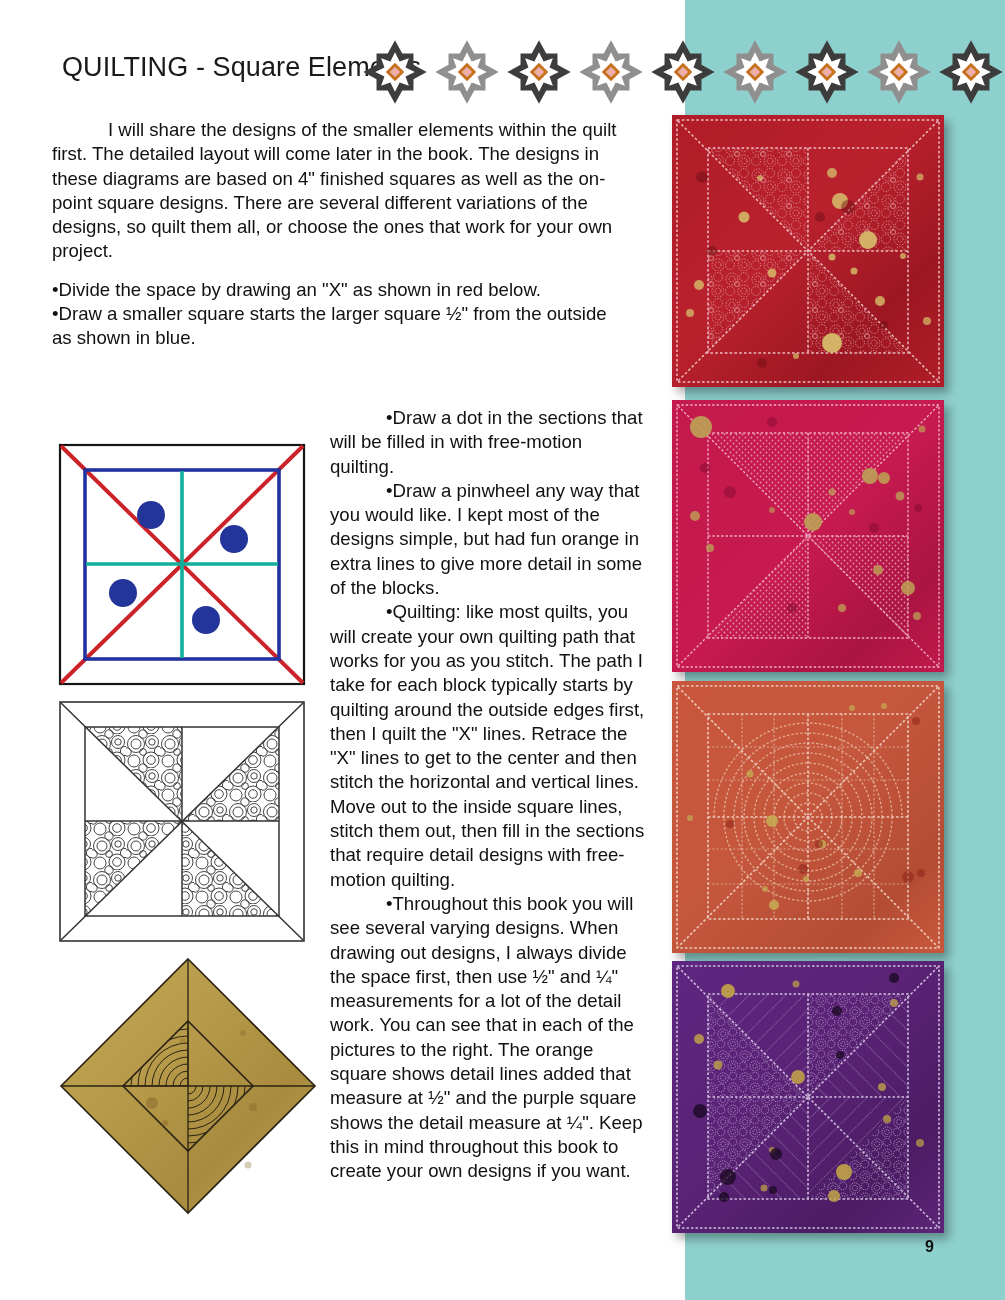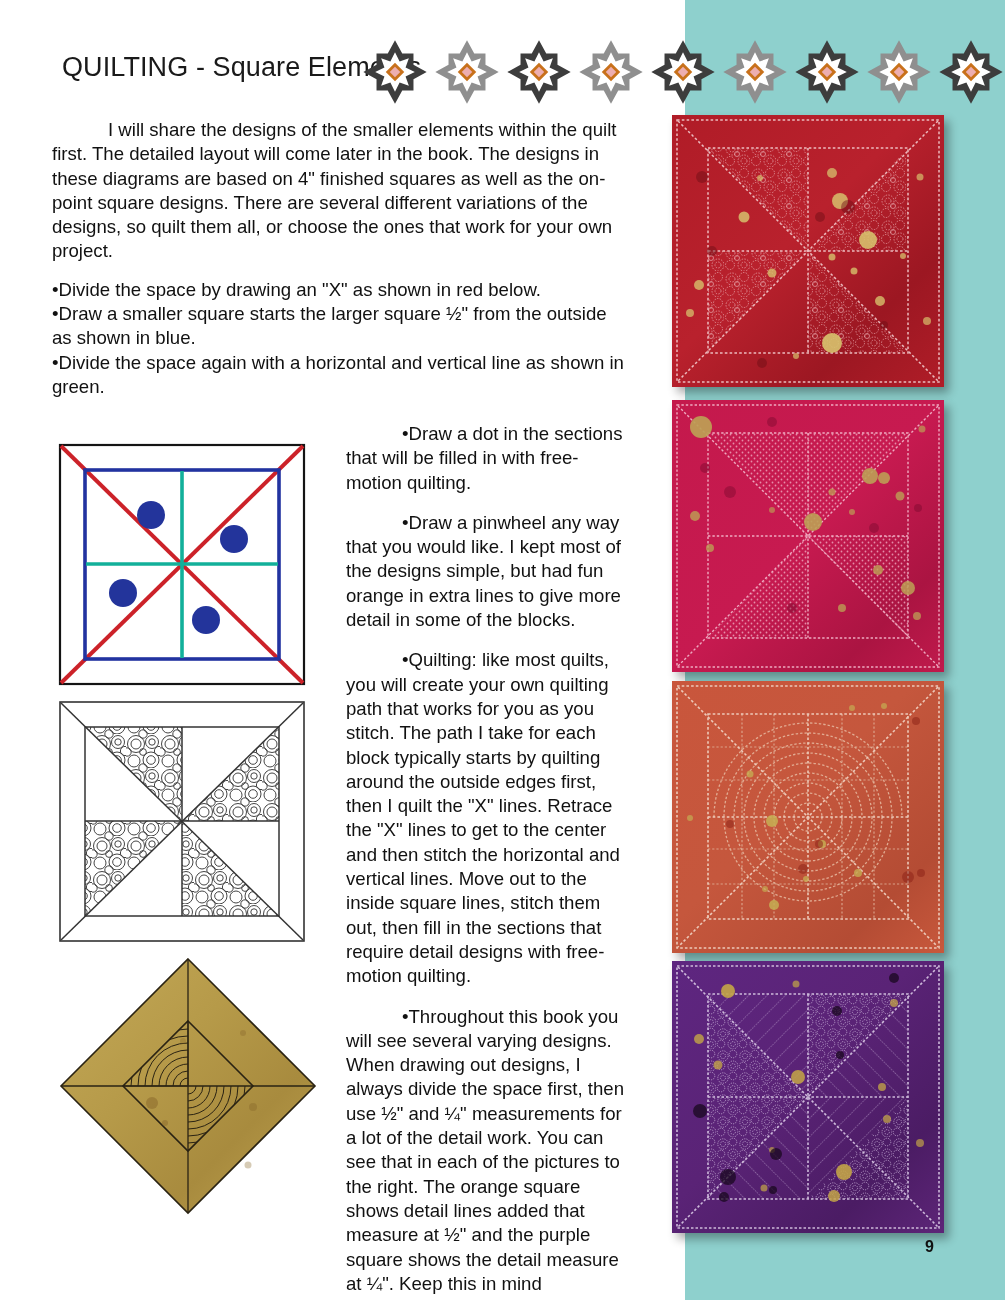--- a/index.html
+++ b/index.html
@@ -33,21 +33,21 @@
     font-size:18.6px;line-height:24.3px;color:#111;text-align:left;
   }
   .col-left p{margin:0 0 0 0;}
   .para-indent{text-indent:56px;}
   .gap{height:14px;}
 
   .col-right{
     position:absolute;left:330px;top:406px;width:318px;
     font-size:18.6px;line-height:24.3px;color:#111;
   }
-  .col-right p{margin:16px;}
+  .col-right p{margin:0;}
   .col-right .b{text-indent:56px;}
 
   
   .dia1{position:absolute;left:58px;top:443px;width:248px;height:243px;}
   .dia2{position:absolute;left:58px;top:700px;width:248px;height:243px;}
   .dia3{position:absolute;left:57px;top:955px;width:262px;height:262px;}
 
   
   .photo{position:absolute;width:272px;height:272px;
          box-shadow:5px 6px 9px rgba(0,0,0,.33);}
@@ -166,21 +166,20 @@
           </svg>
       </div>
     </div>
   </div>
 
   <div class="col-left">
     <p class="para-indent">I will share the designs of the smaller elements within the quilt first.  The detailed layout will come later in the book. The designs in these diagrams are based on 4" finished squares as well as the on-point square designs. There are several different variations of the designs, so quilt them all, or choose the ones that work for your own project.</p>
     <div class="gap"></div>
     <p class="b">•Divide the space by drawing an "X" as shown in red below.</p>
     <p class="b">•Draw a smaller square starts the larger square ½" from the outside as shown in blue.</p>
-    <p class="b">•Divide the space again with a horizontal and vertical line as shown in green.</p>
   </div>
 
   <div class="col-right">
     <p class="b">•Draw a dot in the sections that will be filled in with free-motion quilting.</p>
     <p class="b">•Draw a pinwheel any way that you would like.  I kept most of the designs simple, but had fun orange in extra lines to give more detail in some of the blocks.</p>
     <p class="b">•Quilting: like most quilts, you will create your own quilting path that works for you as you stitch. The path I take for each block typically starts by quilting around the outside edges first, then I quilt the "X" lines. Retrace the "X" lines to get to the center and then stitch the horizontal and vertical lines.  Move out to the inside square lines, stitch them out, then fill in the sections that require detail designs with free-motion quilting.</p>
     <p class="b">•Throughout this book you will see several varying designs. When drawing out designs, I always divide the space first, then use  ½" and ¼" measurements for a lot of the detail work.  You can see that in each of the pictures to the right. The orange square shows detail lines added that measure at ½" and the purple square shows the detail measure at ¼".  Keep this in mind throughout this book to create your own designs if you want.</p>
   </div>
 
   <div class="dia1">

